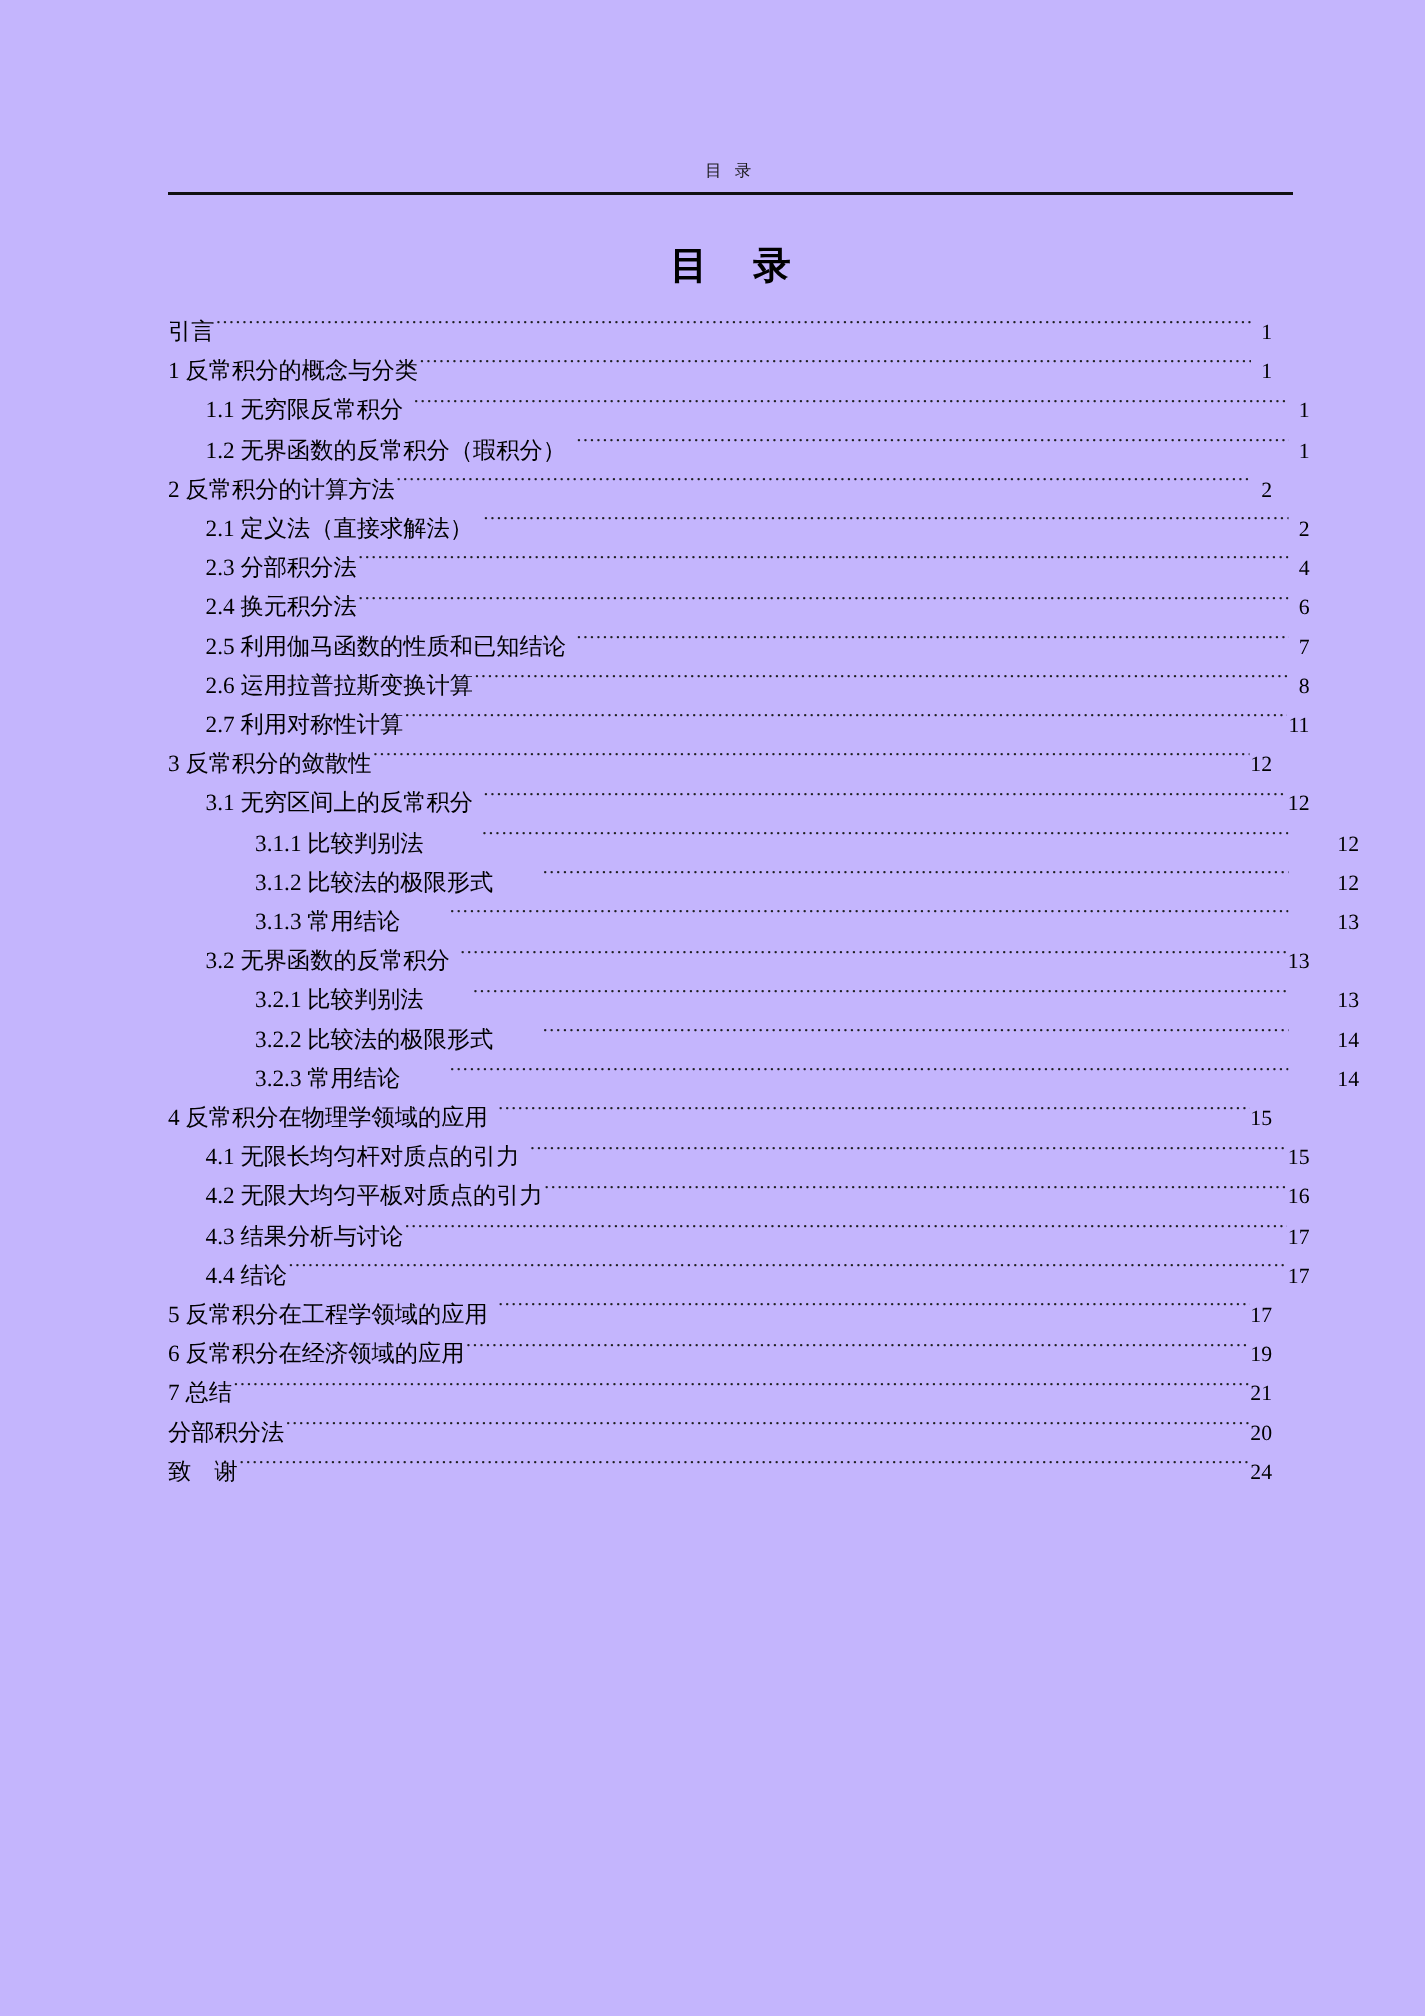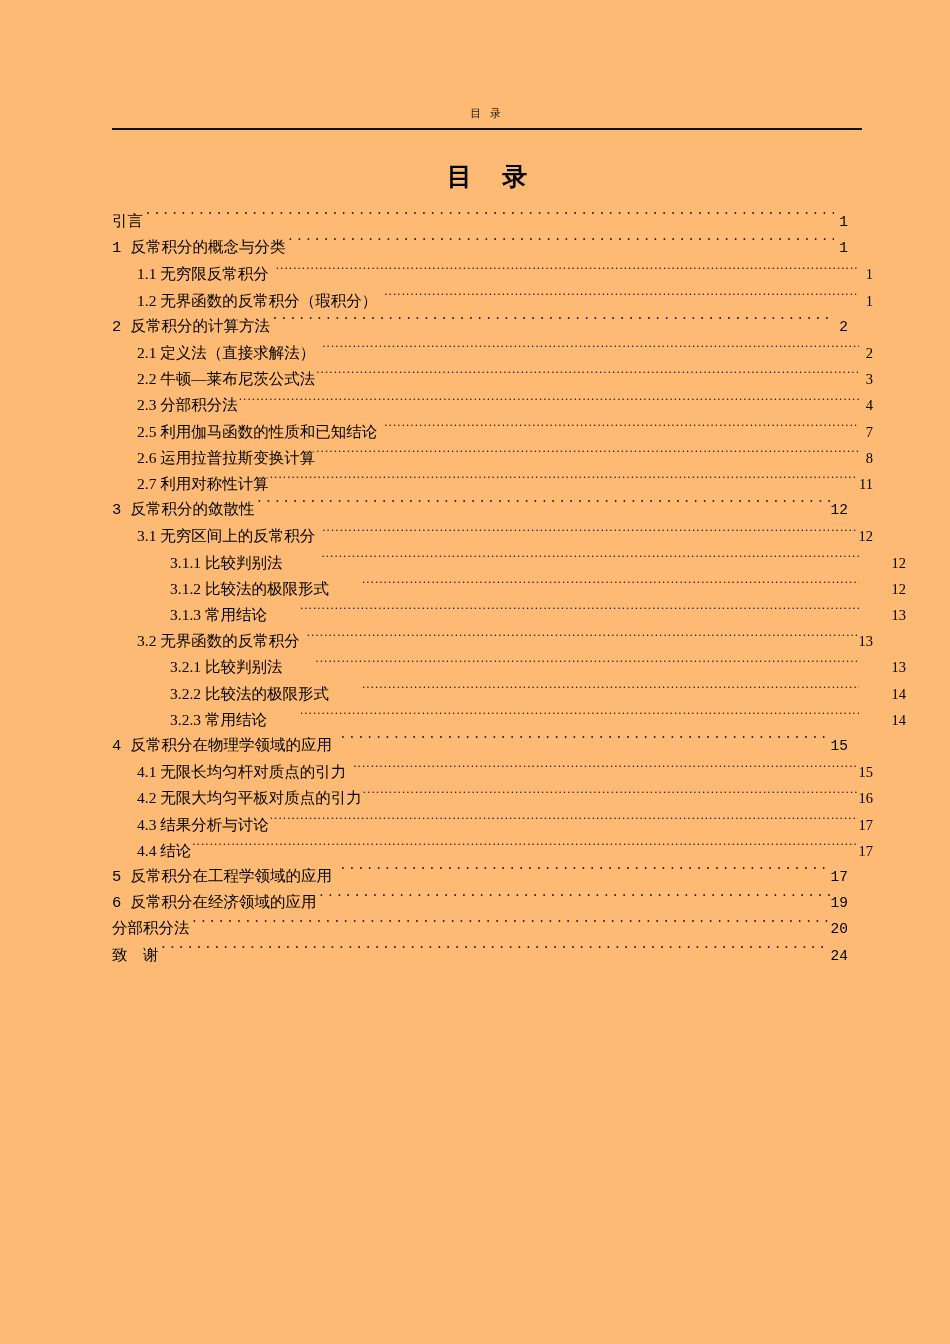--- a/index.html
+++ b/index.html
@@ -14,21 +14,21 @@
     font-family: "Liberation Serif", "DejaVu Serif", serif;
     color: #000000;
     overflow: hidden;
   }
 
   .page {
     position: absolute;
     left: 0; top: 0;
     width: 950px;
     height: 1344px;
-    background: #fdba74;
+    background: #c4b5fd;
   }
 
   
   .running-header {
     position: absolute;
     left: 112px;
     top: 106px;
     width: 750px;
     text-align: center;
     font-size: 11px;
@@ -69,21 +69,21 @@
 
   .toc-entry {
     display: flex;
     align-items: baseline;
     width: 100%;
     font-size: 15.5px;
     line-height: 26.2px;
     color: #000000;
     white-space: nowrap;
   }
-  .toc-entry.lvl1 { padding-left: 0px; font-family: Liberation Mono, monospace; }
+  .toc-entry.lvl1 { padding-left: 0px; }
   .toc-entry.lvl2 { padding-left: 25px; }
   .toc-entry.lvl3 { padding-left: 58px; gap: 32px; }
 
   .toc-label {
     flex: 0 0 auto;
   }
   .toc-leader {
     flex: 1 1 auto;
     overflow: hidden;
     margin: 0 1px;
@@ -146,28 +146,28 @@
         <span class="toc-label">2  反常积分的计算方法</span>
         <span class="toc-leader"></span>
         <span class="toc-page">2</span>
       </div>
       <div class="toc-entry lvl2 gap">
         <span class="toc-label">2.1 定义法（直接求解法）</span>
         <span class="toc-leader"></span>
         <span class="toc-page">2</span>
       </div>
       <div class="toc-entry lvl2">
-        <span class="toc-label">2.2 牛顿—莱布尼茨公式法</span>
-        <span class="toc-leader"></span>
-        <span class="toc-page">3</span>
-      </div>
-      <div class="toc-entry lvl2">
         <span class="toc-label">2.3 分部积分法</span>
         <span class="toc-leader"></span>
         <span class="toc-page">4</span>
+      </div>
+      <div class="toc-entry lvl2">
+        <span class="toc-label">2.4 换元积分法</span>
+        <span class="toc-leader"></span>
+        <span class="toc-page">6</span>
       </div>
       <div class="toc-entry lvl2 gap">
         <span class="toc-label">2.5 利用伽马函数的性质和已知结论</span>
         <span class="toc-leader"></span>
         <span class="toc-page">7</span>
       </div>
       <div class="toc-entry lvl2">
         <span class="toc-label">2.6 运用拉普拉斯变换计算</span>
         <span class="toc-leader"></span>
         <span class="toc-page">8</span>
@@ -251,20 +251,25 @@
         <span class="toc-label">5  反常积分在工程学领域的应用</span>
         <span class="toc-leader"></span>
         <span class="toc-page">17</span>
       </div>
       <div class="toc-entry lvl1">
         <span class="toc-label">6 反常积分在经济领域的应用</span>
         <span class="toc-leader"></span>
         <span class="toc-page">19</span>
       </div>
       <div class="toc-entry lvl1">
+        <span class="toc-label">7 总结</span>
+        <span class="toc-leader"></span>
+        <span class="toc-page">21</span>
+      </div>
+      <div class="toc-entry lvl1">
         <span class="toc-label">分部积分法</span>
         <span class="toc-leader"></span>
         <span class="toc-page">20</span>
       </div>
       <div class="toc-entry lvl1">
         <span class="toc-label">致　谢</span>
         <span class="toc-leader"></span>
         <span class="toc-page">24</span>
       </div>
     </div>

